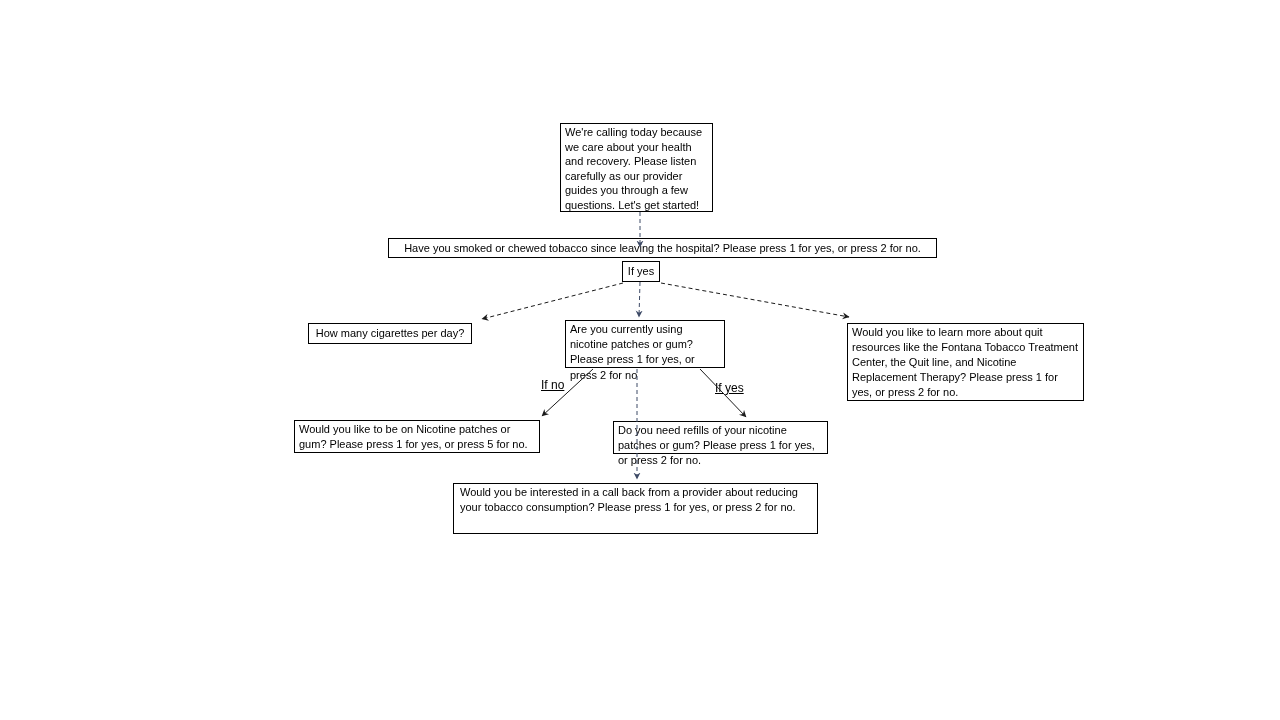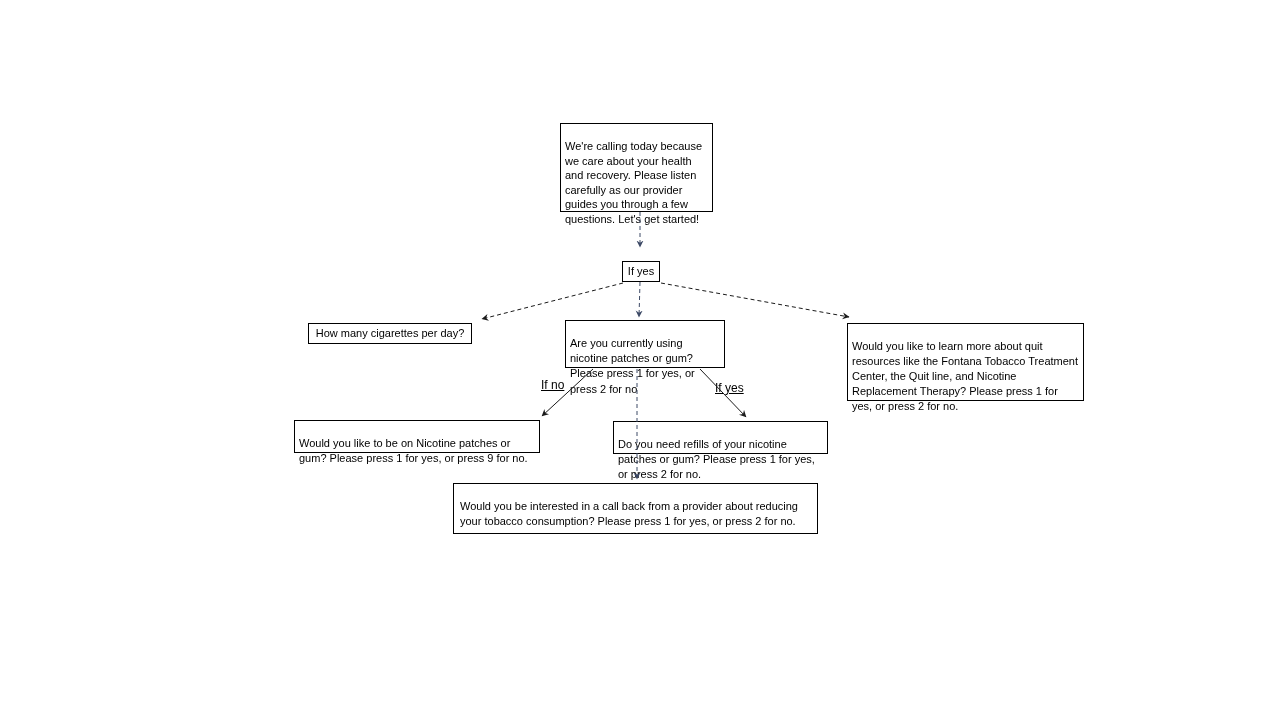--- a/index.html
+++ b/index.html
@@ -11,21 +11,21 @@
     color:#000;
     overflow:hidden;
   }
   .node{
     position:absolute;
     box-sizing:border-box;
     border:1px solid #000;
     background:#fff;
     font-size:11px;
     line-height:14.6px;
-    padding:15px 4px;
+    padding:1px 4px;
     white-space:normal;
   }
   .center{display:flex;align-items:center;justify-content:center;text-align:center;padding:0 2px;}
   .edge-label{
     position:absolute;
     font-size:12px;
     background:transparent;
     text-decoration:underline;
   }
   
@@ -46,30 +46,31 @@
     pointer-events:none;
   }
 </style>
 </head>
 <body>
 
 <div id="canvas">
 
   <div class="node" id="n-intro">We're calling today because we care about your health and recovery.  Please listen carefully as our provider guides you through a few questions. Let's get started!</div>
 
+  <div class="node center" id="n-smoked">Have you smoked or chewed tobacco since leaving the hospital? Please press 1 for yes, or press 2 for no.</div>
 
   <div class="node center" id="n-ifyes">If yes</div>
 
   <div class="node center" id="n-cig">How many cigarettes per day?</div>
 
   <div class="node" id="n-patches">Are you currently using nicotine patches or gum? Please press 1 for yes, or press 2 for no</div>
 
   <div class="node" id="n-resources">Would you like to learn more about quit resources like the Fontana Tobacco Treatment Center, the Quit line, and Nicotine Replacement Therapy? Please press 1 for yes, or press 2 for no.</div>
 
-  <div class="node" id="n-offer">Would you like to be on Nicotine patches or gum? Please press 1 for yes, or press 9 for no.</div>
+  <div class="node" id="n-offer">Would you like to be on Nicotine patches or gum? Please press 1 for yes, or press 5 for no.</div>
 
   <div class="node" id="n-refills">Do you need refills of your nicotine patches or gum? Please press 1 for yes, or press 2 for no.</div>
 
   <div class="node" id="n-callback">Would you be interested in a call back from a provider about reducing your tobacco consumption? Please press 1 for yes, or press 2 for no.</div>
 
 
   <span class="edge-label" id="lbl-ifno">If no</span>
 
   <span class="edge-label" id="lbl-ifyes">If yes</span>
 

